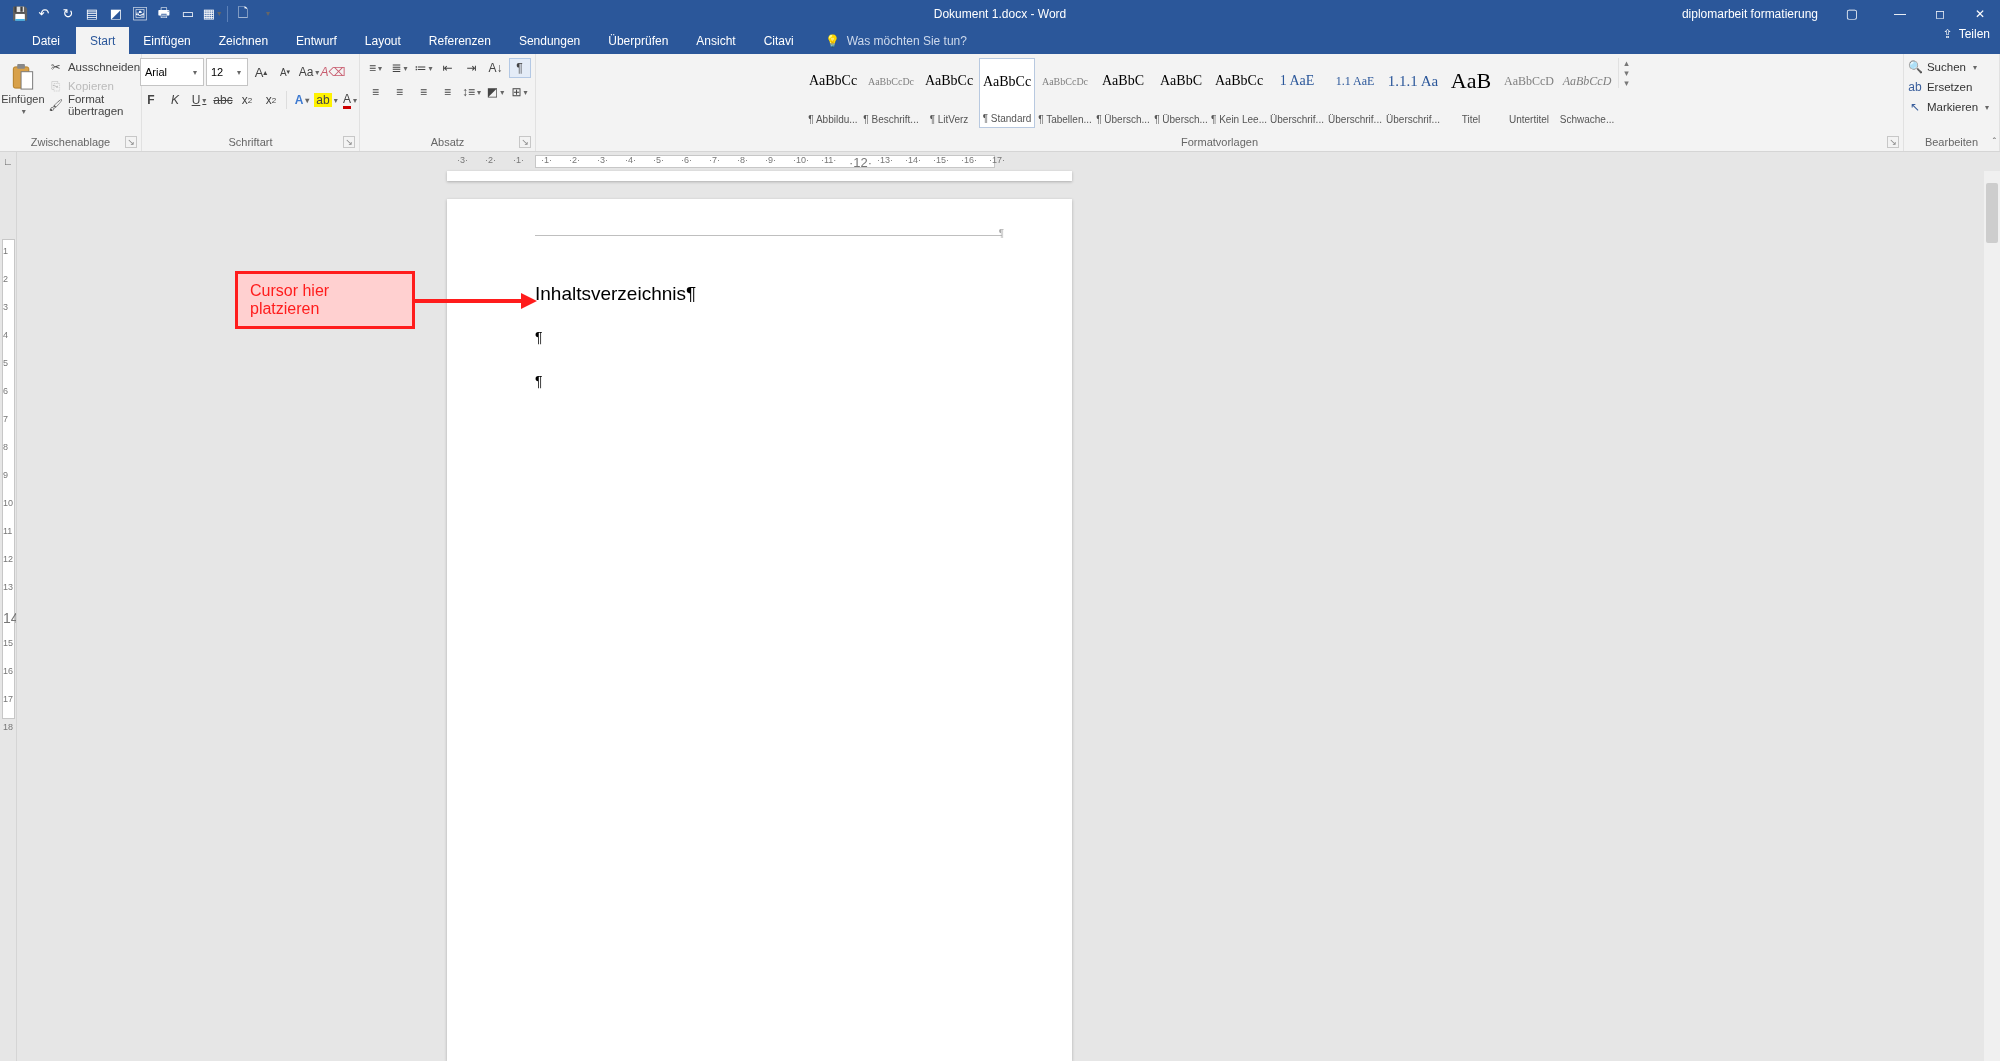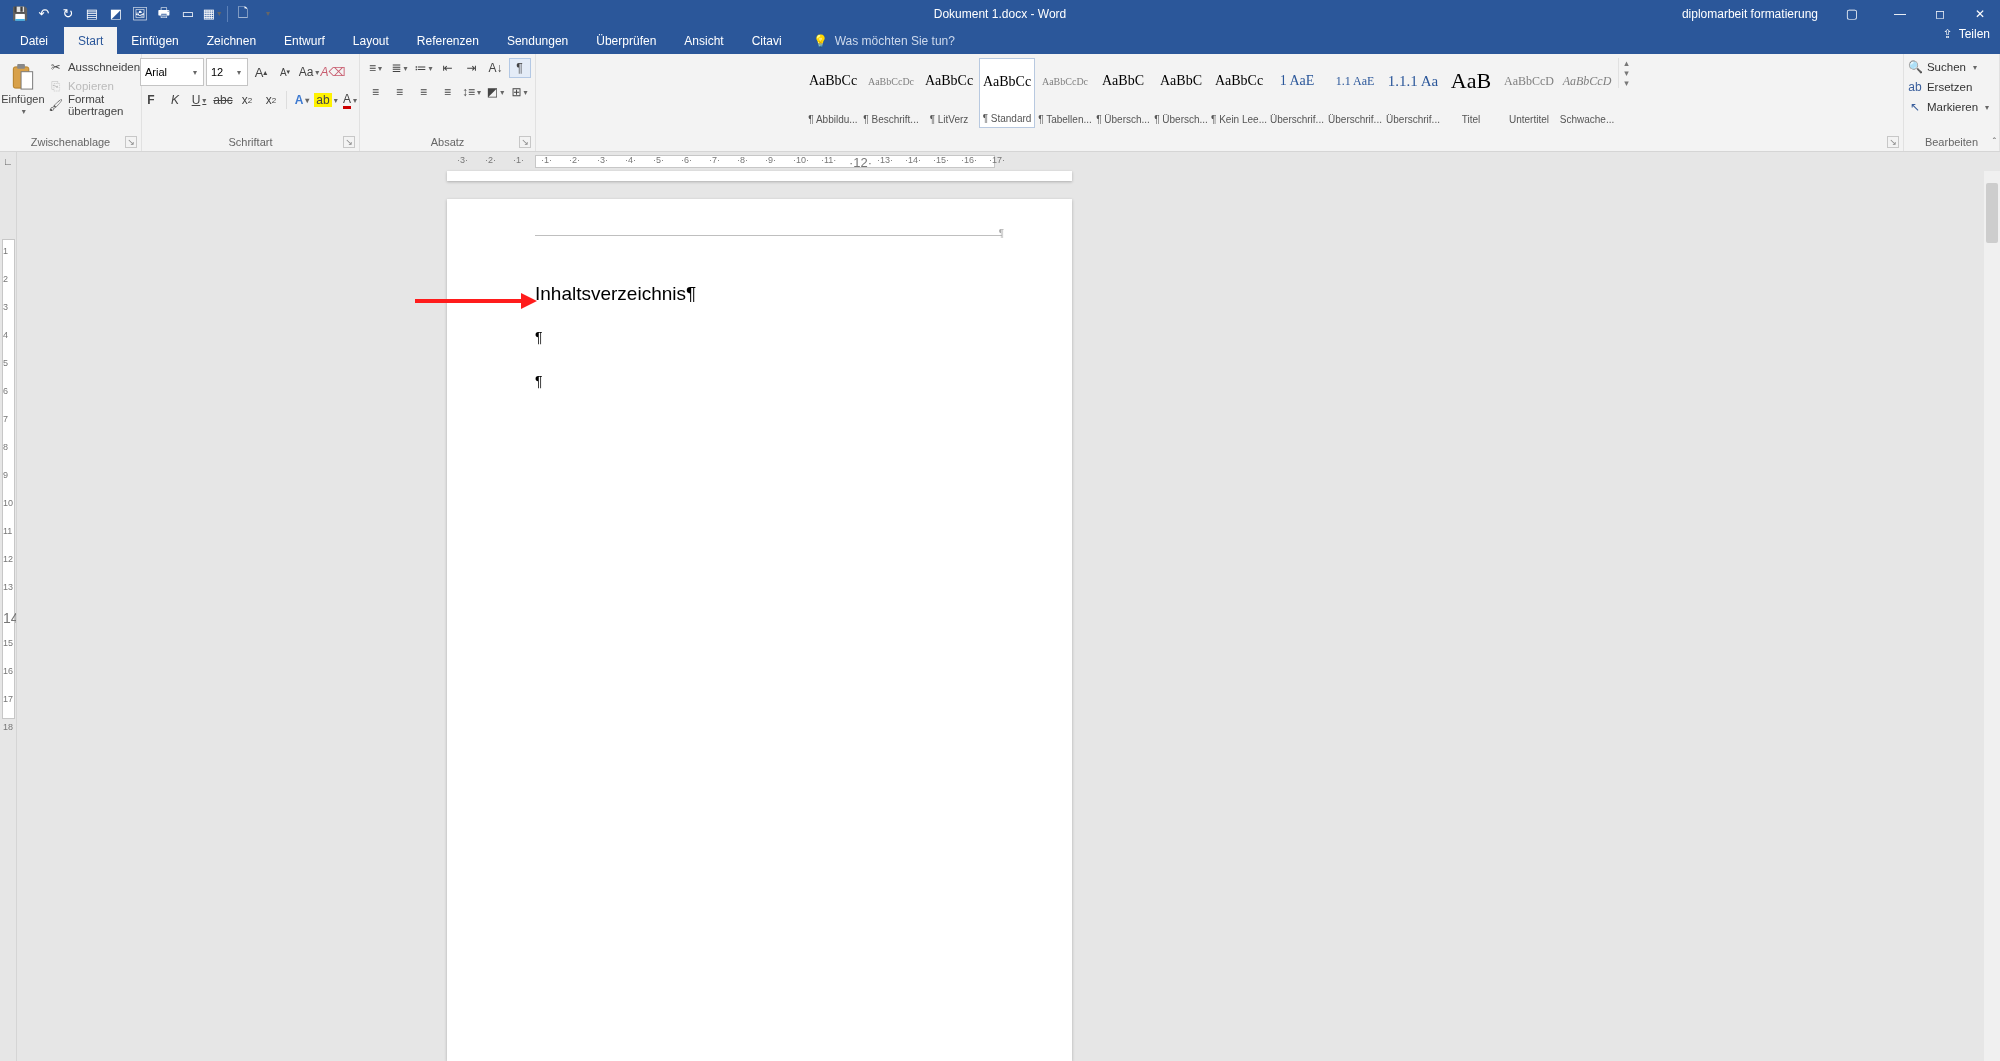--- a/index.html
+++ b/index.html
@@ -7,21 +7,21 @@
   .titlebar { height:27px; background:#2b579a; color:#fff; display:flex; align-items:center; position:relative; }
   .qat { display:flex; align-items:center; gap:0; margin-left:8px; }
   .qat-btn { width:24px; height:27px; display:flex; align-items:center; justify-content:center; color:#fff; font-size:13px; }
   .qat-sep { width:1px; height:16px; background:#5b80b8; margin:0 3px; }
   .title-center { position:absolute; left:50%; transform:translateX(-50%); font-size:12px; color:#fff; }
   .title-right { position:absolute; right:0; display:flex; align-items:center; gap:14px; }
   .win-btns { display:flex; align-items:center; }
   .win-btn { width:40px; height:27px; display:flex; align-items:center; justify-content:center; color:#fff; font-size:12px; }
   .acct { font-size:12px; color:#fff; margin-right:6px; }
   .ribbon-opts-icon { width:28px; height:27px; display:flex; align-items:center; justify-content:center; color:#fff; font-size:13px; }
-  .tabs-row { height:27px; background:#2b579a; display:flex; align-items:stretch; padding-left:4px; position:relative; }
+  .tabs-row { height:27px; background:#2b579a; display:flex; align-items:stretch; padding-left:16px; position:relative; }
   .tab { padding:0 14px; color:#fff; display:flex; align-items:center; font-size:12px; }
   .tab.file { background:#2b579a; padding:0 16px; }
   .tab.active { background:#f3f3f3; color:#2b579a; }
   .tellme { display:flex; align-items:center; color:#cdd9ec; margin-left:18px; font-size:12px; gap:6px; }
   .share-area { position:absolute; right:10px; display:flex; align-items:center; gap:6px; color:#fff; font-size:12px; }
   .ribbon { height:98px; background:#f3f3f3; border-bottom:1px solid #d5d5d5; display:flex; position:relative; }
   .group { display:flex; flex-direction:column; align-items:center; justify-content:space-between; padding:2px 6px 0; border-right:1px solid #e1e1e1; position:relative; }
   .group-body { flex:1; display:flex; align-items:flex-start; padding-top:2px; }
   .group-label { font-size:11px; color:#666; padding:2px 0 3px; text-align:center; width:100%; position:relative; }
   .dlg-launcher { position:absolute; right:4px; bottom:3px; font-size:9px; color:#888; border:1px solid #c7c7c7; width:12px; height:12px; display:flex; align-items:center; justify-content:center; }
@@ -302,20 +302,21 @@
             <div class="style-preview light italic" style="font-size: 12px;">AaBbCcD</div>
             <div class="style-name">Schwache...</div>
           </div>
         </div>
       <div class="style-scroll">
         <div>▴</div>
         <div>▾</div>
         <div>▾</div>
       </div>
     </div>
+    <div class="group-label">Formatvorlagen</div>
     <div class="dlg-launcher">↘</div>
   </div>
 
   <div class="group" style="width:96px">
     <div class="group-body">
       <div class="edit-body">
         <div class="edit-item">
             <span class="ic">🔍</span>
             <span>Suchen</span>
             <span class="small-arr">▾</span>
@@ -397,20 +398,23 @@
     <div class="page-gap"></div>
     <div class="page">
       <div class="hdr-line"></div>
       <div class="hdr-mark">¶</div>
       <div class="doc-heading">Inhaltsverzeichnis¶</div>
       <div class="para-mark" style="margin-top:24px;">¶</div>
       <div class="para-mark">¶</div>
     </div>
   </div>
 
+  <div class="annot-box" style="left:235px; top:100px; width:180px; height:58px;">
+    <span>Cursor hier platzieren</span>
+  </div>
   <svg class="annot-arrow" style="left:415px; top:118px; width:122px; height:24px;">
     <line x1="0" y1="12" x2="106" y2="12" stroke="#ff1c1c" stroke-width="4"></line>
     <polygon points="106,4 122,12 106,20" fill="#ff1c1c"></polygon>
   </svg>
 
   <div class="scrollbar-v">
     <div class="thumb"></div>
   </div>
 </div>
 

